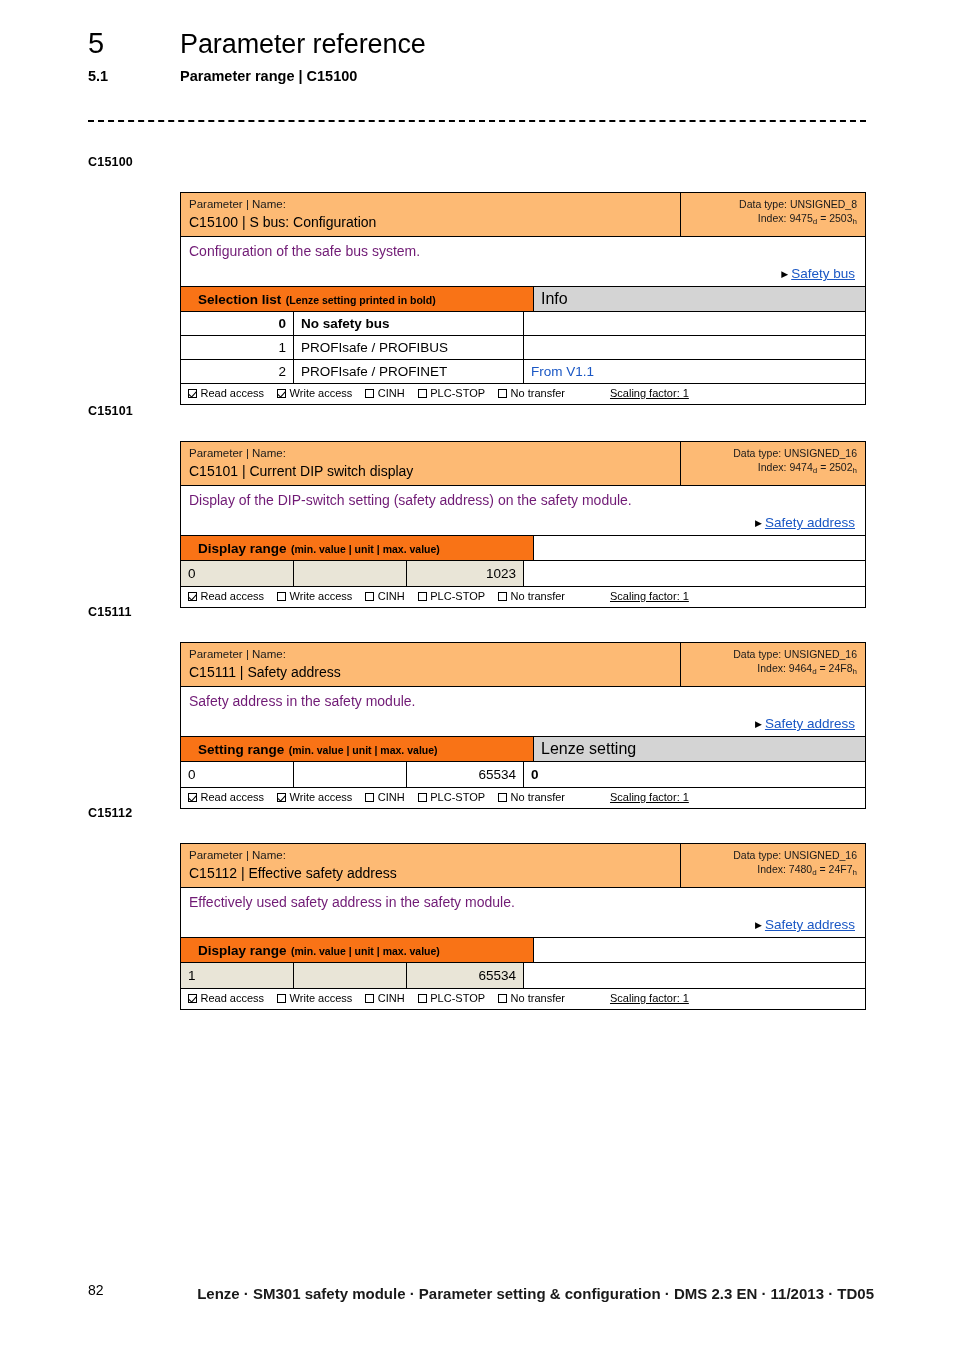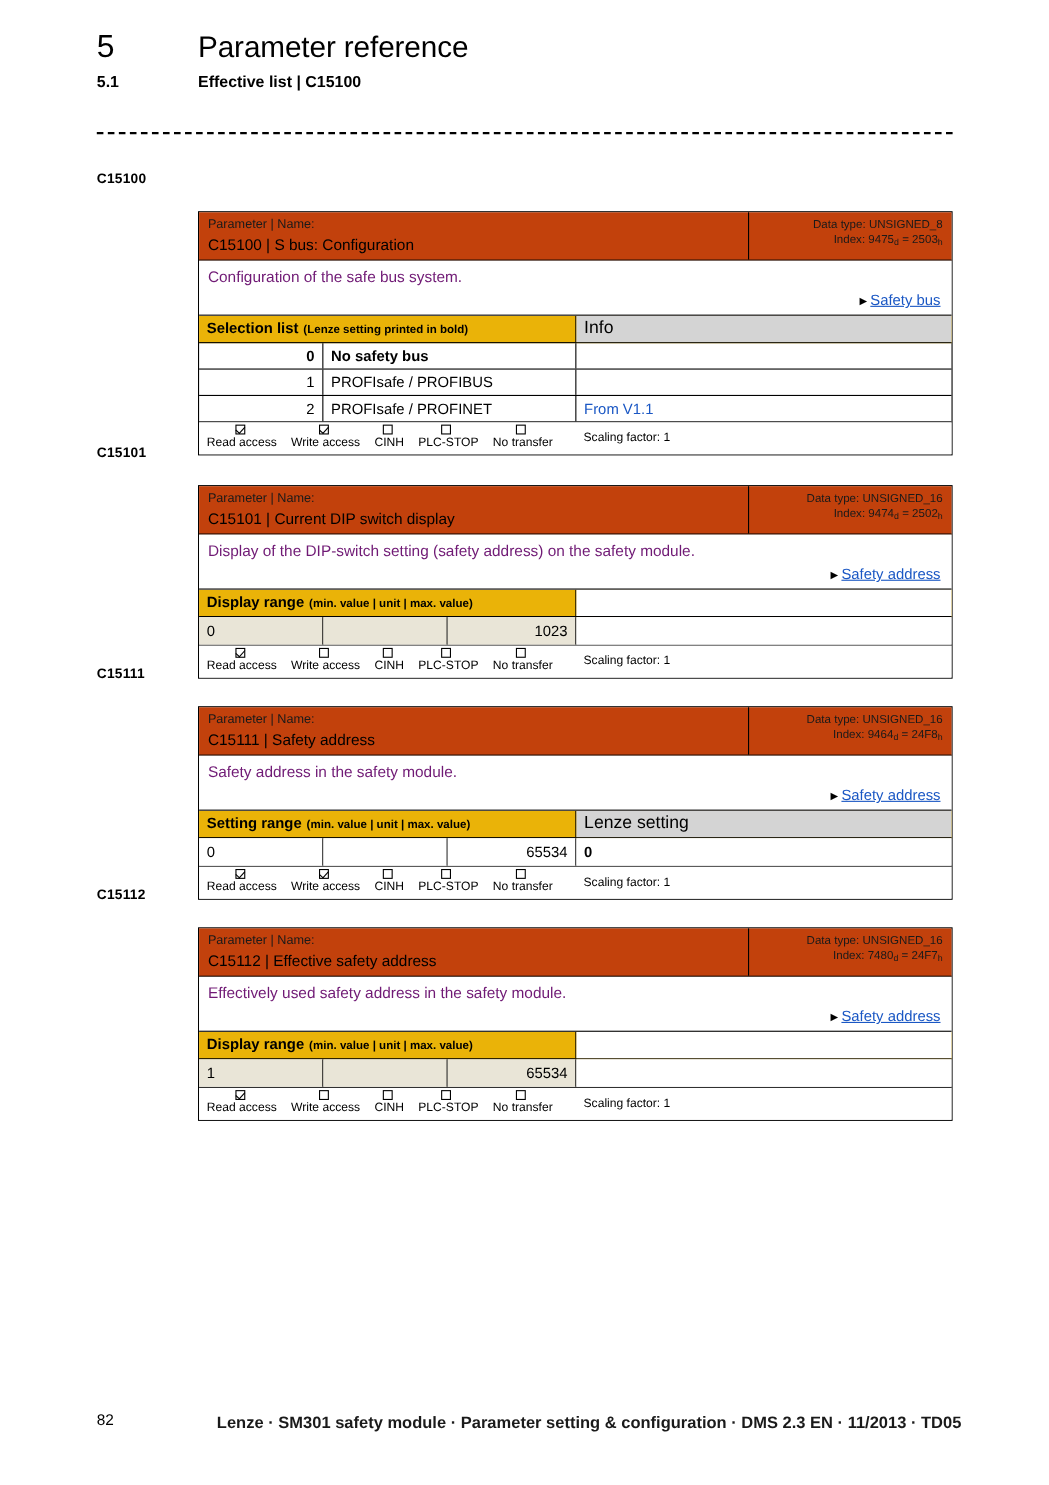--- a/index.html
+++ b/index.html
@@ -85,21 +85,21 @@
     position: absolute;
     left: 180px;
     width: 686px;
     border: 1px solid #000000;
     border-collapse: collapse;
     background: #fff;
   }
 
   .prow-head {
     display: flex;
-    background: #c2410c;
+    background: #fdba74;
     border-bottom: 1px solid #000;
     min-height: 44px;
     gap: 40px;
   }
   .phead-left {
     flex: 1 1 auto;
     padding: 4px 8px 5px 8px;
     border-right: 1px solid #000;
   }
   .phead-kicker {
@@ -159,23 +159,24 @@
   .xref-link {
     font-size: 13.5px;
     color: #1a57c4;
     text-decoration: underline;
     cursor: pointer;
   }
 
   
   .sub-head {
     display: flex;
-    background: #eab308;
+    background: #f97316;
     border-bottom: 1px solid #000;
     min-height: 24px;
+    padding-left: 10px;
   }
   .sub-head-left {
     flex: 0 0 343px;
     width: 343px;
     padding: 3px 6px 3px 7px;
     border-right: 1px solid #000;
   }
   .sub-head-right {
     flex: 1 1 auto;
     padding: 3px 6px 3px 7px;
@@ -260,21 +261,20 @@
     padding: 2px 7px 3px 7px;
     font-size: 11px;
     line-height: 15px;
     background: #fff;
   }
   .acc-item {
     display: inline-flex;
     align-items: center;
     margin-right: 13px;
     white-space: nowrap;
-    flex-direction: column;
   }
   .acc-box {
     display: inline-block;
     width: 9px;
     height: 9px;
     border: 1px solid #000;
     margin-right: 3.5px;
     position: relative;
     background: #fff;
   }
@@ -283,22 +283,23 @@
     position: absolute;
     left: 1px;
     top: -1px;
     width: 4px;
     height: 7px;
     border: solid #000;
     border-width: 0 1.4px 1.4px 0;
     transform: rotate(42deg);
   }
   .acc-scaling {
-    margin-left: 15px;
+    margin-left: 32px;
     white-space: nowrap;
+    text-decoration: underline;
   }
 
   
   .page-number {
     position: absolute;
     left: 88px;
     top: 1282px;
     font-size: 14px;
     font-weight: 400;
   }
@@ -317,21 +318,21 @@
 
 <div class="page">
 
   <div class="doc-header">
     <div class="chapter-row">
       <div class="chapter-num">5</div>
       <div class="chapter-title">Parameter reference</div>
     </div>
     <div class="section-row">
       <div class="section-num">5.1</div>
-      <div class="section-title">Effective list | C15100</div>
+      <div class="section-title">Parameter range | C15100</div>
     </div>
   </div>
 
   <div class="dashed-rule"></div>
 
   <div id="blocks">
       <div class="margin-label" style="top:155px">C15100</div>
       <div class="ptable" style="top:192px">
         <div class="prow-head">
           <div class="phead-left">

